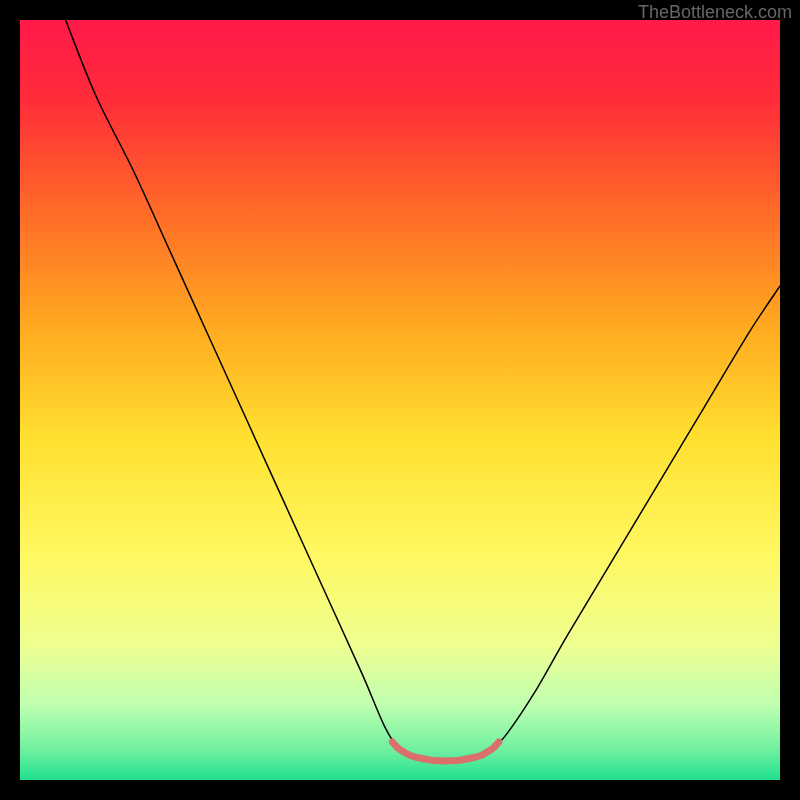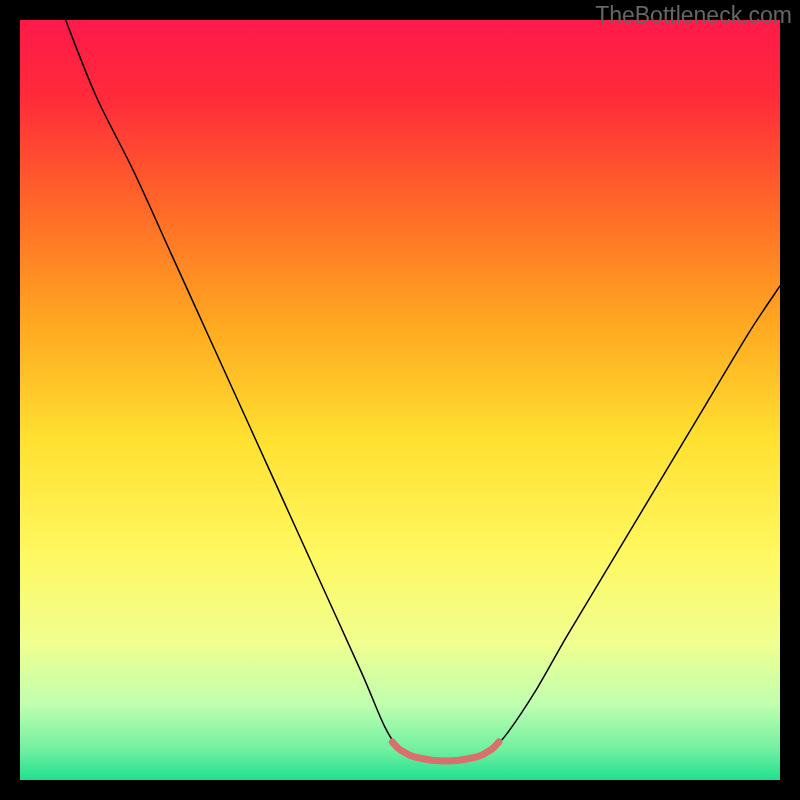--- a/index.html
+++ b/index.html
@@ -22,21 +22,21 @@
     left: 20px;
     top: 20px;
     width: 760px;
     height: 760px;
   }
   .watermark {
     position: absolute;
     top: 2px;
     right: 8px;
     color: #666;
-    font-size: 23px;
+    font-size: 18px;
     font-weight: 500;
     z-index: 10;
   }
 </style>
 </head>
 <body>
 
 <div class="chart-container">
   <div class="watermark">TheBottleneck.com</div>
   <svg class="plot-area" viewBox="0 0 760 760" preserveAspectRatio="none">

